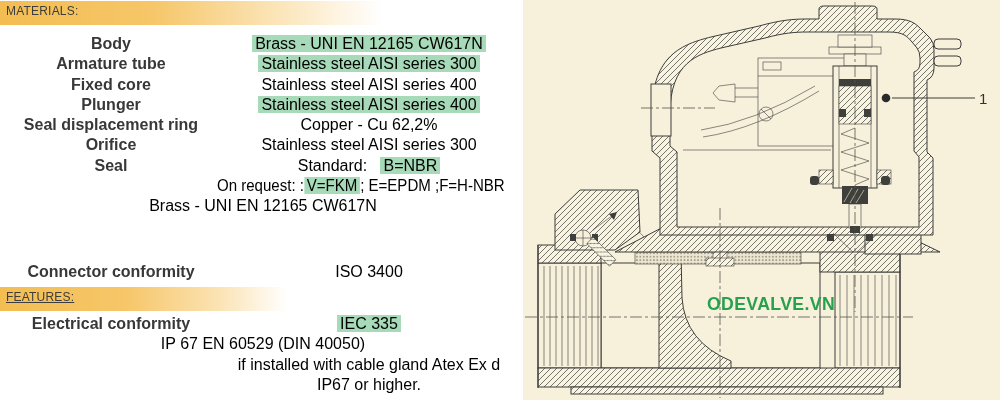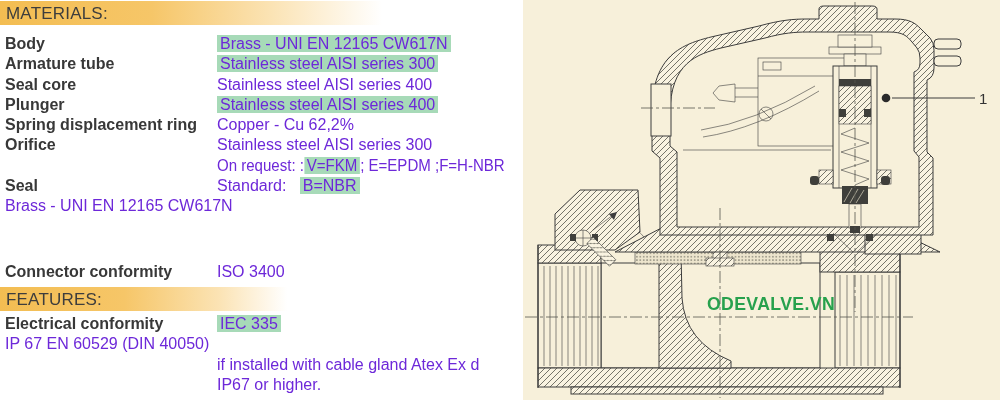--- a/index.html
+++ b/index.html
@@ -5,33 +5,33 @@
   html,body{margin:0;padding:0;}
   body{
     width:1000px;height:400px;position:relative;overflow:hidden;
     background:#ffffff;
     font-family:"Liberation Sans", sans-serif;
     color:#3a3a3a;
   }
   .spec-panel{position:absolute;left:0;top:0;width:523px;height:400px;}
   .hdr{
     position:absolute;left:0;height:24px;box-sizing:border-box;
-    font-size:17px;color:#3d3d3d;padding:3px 0 0 6px;letter-spacing:.2px;
+    font-size:12px;color:#3d3d3d;padding:3px 0 0 6px;letter-spacing:.2px;
   }
   .materials-hdr{top:1px;width:398px;
     background:linear-gradient(90deg,#f3bd52 0%,#f6c668 38%,#fbe3b4 68%,#ffffff 96%);}
   .features-hdr{top:287px;width:296px;
-    background:linear-gradient(90deg,#f3bd52 0%,#f6c668 42%,#fbe3b4 74%,#ffffff 97%);}
+    background:linear-gradient(90deg,#f3bd52 0%,#f6c668 42%,#fbe3b4 74%,#ffffff 97%);text-decoration:underline;}
   .rows{position:absolute;left:5px;width:516px;}
   .rows-a{top:34px;}
   .connector-wrap{top:262px;}
   .rows-c{top:314px;}
-  .row{display:flex;height:20.3px;line-height:20.3px;font-size:16px;white-space:nowrap;}
+  .row{display:flex;height:20.3px;line-height:20.3px;font-size:16px;white-space:nowrap;text-align:center;}
   .lbl{width:212px;flex:none;font-weight:700;color:#383838;}
-  .val{flex:1;color:#6d28d9;}
+  .val{flex:1;color:#000000;}
   .hl{background:#a7dab8;padding:0 3px;}
   .hl:empty{display:none;}
   .condensed{transform:scaleX(.94);transform-origin:left center;display:inline-block;}
   .drawing{position:absolute;left:523px;top:0;}
   svg .ol{fill:none;stroke:#3c3c3c;stroke-width:1.1px;}
   svg .th{fill:none;stroke:#3c3c3c;stroke-width:.6px;}
   svg .hf{fill:url(#h6);stroke:#3c3c3c;stroke-width:1px;}
   svg .hft{fill:url(#h6);stroke:#3c3c3c;stroke-width:.6px;}
   svg .wf{fill:#f7f0da;stroke:#3c3c3c;stroke-width:1px;}
   svg .wft{fill:#f7f0da;stroke:#3c3c3c;stroke-width:.6px;}
@@ -53,42 +53,42 @@
   <div class="rows rows-a">
     <div class="row">
       <div class="lbl">Body</div>
       <div class="val"><span class="pre"></span><span class="hl">Brass - UNI EN 12165 CW617N</span><span class="post"></span></div>
     </div>
     <div class="row">
       <div class="lbl">Armature tube</div>
       <div class="val"><span class="pre"></span><span class="hl">Stainless steel AISI series 300</span><span class="post"></span></div>
     </div>
     <div class="row">
-      <div class="lbl">Seal core</div>
+      <div class="lbl">Fixed core</div>
       <div class="val"><span class="pre">Stainless steel AISI series 400</span><span class="post"></span></div>
     </div>
     <div class="row">
       <div class="lbl">Plunger</div>
       <div class="val"><span class="pre"></span><span class="hl">Stainless steel AISI series 400</span><span class="post"></span></div>
     </div>
     <div class="row">
-      <div class="lbl">Spring displacement ring</div>
+      <div class="lbl">Seal displacement ring</div>
       <div class="val"><span class="pre">Copper - Cu 62,2%</span><span class="post"></span></div>
     </div>
     <div class="row">
       <div class="lbl">Orifice</div>
       <div class="val"><span class="pre">Stainless steel AISI series 300</span><span class="post"></span></div>
     </div>
     <div class="row">
+      <div class="lbl">Seal</div>
+      <div class="val"><span class="pre">Standard: &nbsp;&nbsp;</span><span class="hl">B=NBR</span><span class="post"></span></div>
+    </div>
+    <div class="row">
       <div class="lbl"></div>
       <div class="val"><span class="condensed"><span class="pre">On request: :</span><span class="hl">V=FKM</span><span class="post">; E=EPDM ;F=H-NBR</span></span></div>
-    </div>
-    <div class="row">
-      <div class="lbl">Seal</div>
-      <div class="val"><span class="pre">Standard: &nbsp;&nbsp;</span><span class="hl">B=NBR</span><span class="post"></span></div>
     </div>
     <div class="row">
       <div class="val"><span class="pre">Brass - UNI EN 12165 CW617N</span><span class="post"></span></div>
     </div>
   </div>
 
   <div class="rows connector-wrap">
     <div class="row">
       <div class="lbl">Connector conformity</div>
       <div class="val">ISO 3400</div>

